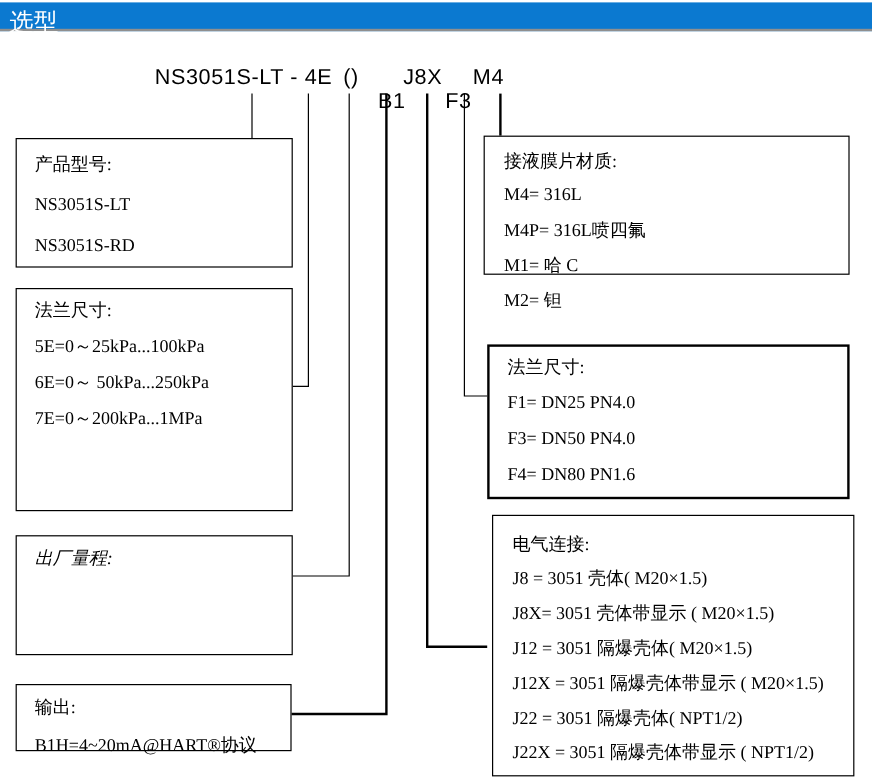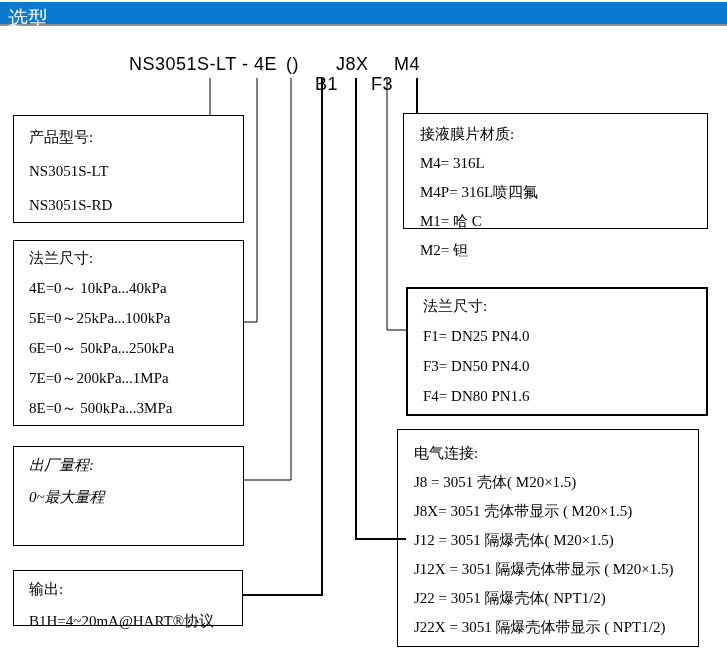--- a/index.html
+++ b/index.html
@@ -43,21 +43,21 @@
   .b-range      { left:13px;  top:240px; width:231px; height:186px; padding-top:2px; }
   .b-range .row      { height:30px; }
   .b-factory    { left:13px;  top:446px; width:231px; height:100px; padding-top:2px;font-style:italic; }
   .b-factory .row    { height:32px; }
   .b-output     { left:13px;  top:570px; width:230px; height:56px;  padding-top:2px; }
   .b-output .row     { height:32px; }
   .b-diaphragm  { left:403px; top:113px; width:305px; height:116px; padding-top:6px; }
   .b-diaphragm .row  { height:29px; padding-left:16px; }
   .b-flange     { left:406px; top:287px; width:302px; height:129px; padding-top:2px; border-width:2px; }
   .b-flange .row     { height:30px; }
-  .b-electrical { left:397px; top:429px; width:302px; height:218px; padding-top:9px; }
+  .b-electrical { left:410px; top:429px; width:302px; height:218px; padding-top:9px; }
   .b-electrical .row { height:29px; padding-left:16px; }
   
   .leads {
     position:absolute; left:0; top:0; width:727px; height:651px;
     pointer-events:none;
   }
 </style>
 </head>
 <body>
 
@@ -75,30 +75,27 @@
   <span class="model-seg seg-diaphragm">M4</span>
 
   <div class="box b-product" style="border-color: rgb(0, 0, 0);">
     <div class="row">产品型号:</div>
     <div class="row">NS3051S-LT</div>
     <div class="row">NS3051S-RD</div>
   </div>
 
   <div class="box b-range" style="border-color: rgb(0, 0, 0);">
     <div class="row">法兰尺寸:</div>
-    <div class="row">4E=0～ 10kPa...40kPa</div>
     <div class="row">5E=0～25kPa...100kPa</div>
     <div class="row">6E=0～ 50kPa...250kPa</div>
     <div class="row">7E=0～200kPa...1MPa</div>
-    <div class="row">8E=0～ 500kPa...3MPa</div>
   </div>
 
   <div class="box b-factory" style="border-color: rgb(0, 0, 0);">
     <div class="row">出厂量程:</div>
-    <div class="row">0~最大量程</div>
   </div>
 
   <div class="box b-output" style="border-color: rgb(0, 0, 0);">
     <div class="row">输出:</div>
     <div class="row">B1H=4~20mA@HART®协议</div>
   </div>
 
   <div class="box b-diaphragm" style="border-color: rgb(0, 0, 0);">
     <div class="row">接液膜片材质:</div>
     <div class="row">M4= 316L</div>

